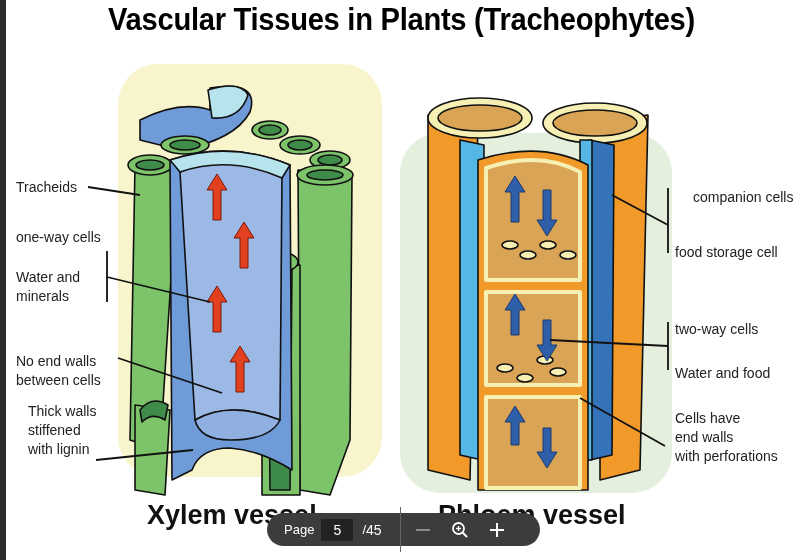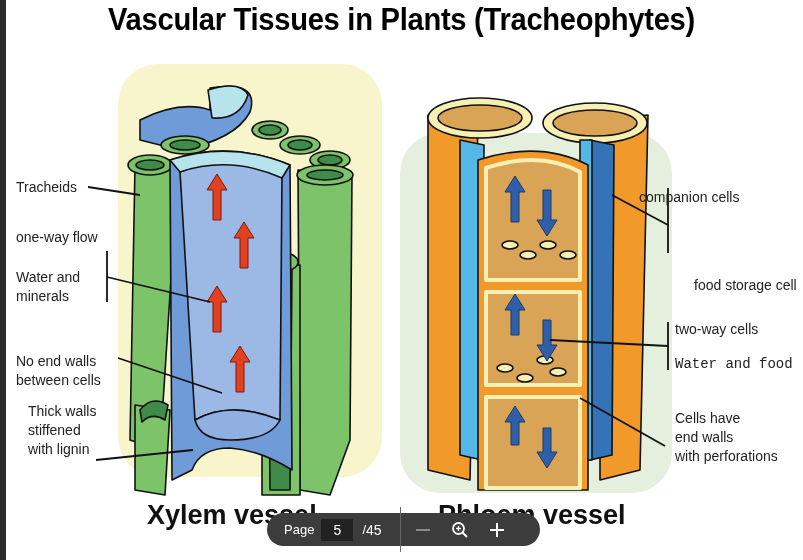--- a/index.html
+++ b/index.html
@@ -122,33 +122,33 @@
     <line x1="96" y1="460" x2="193" y2="450"></line>
     <line x1="668" y1="188" x2="668" y2="253"></line>
     <line x1="668" y1="225" x2="612" y2="195"></line>
     <line x1="668" y1="322" x2="668" y2="370"></line>
     <line x1="668" y1="346" x2="550" y2="340"></line>
     <line x1="665" y1="446" x2="580" y2="398"></line>
   </g>
 </svg>
 
 <div class="label" style="left:16px;top:178px;">Tracheids</div>
-<div class="label" style="left:16px;top:228px;">one-way flow</div>
+<div class="label" style="left:16px;top:228px;">one-way cells</div>
 <div class="label" style="left:16px;top:268px;">Water and
 minerals</div>
 <div class="label" style="left:16px;top:352px;">No end walls
 between cells</div>
 <div class="label" style="left:28px;top:402px;">Thick walls
 stiffened
 with lignin</div>
 
-<div class="label" style="left:639px;top:188px;">companion cells</div>
-<div class="label" style="left:694px;top:243px;margin-top:33px;">food storage cell</div>
+<div class="label" style="left:693px;top:188px;">companion cells</div>
+<div class="label" style="left:675px;top:243px;">food storage cell</div>
 <div class="label" style="left:675px;top:320px;">two-way cells</div>
-<div class="label" style="left:675px;top:355px;font-family:Liberation Mono, monospace;">Water and food</div>
+<div class="label" style="left:675px;top:364px;">Water and food</div>
 <div class="label" style="left:675px;top:409px;">Cells have
 end walls
 with perforations</div>
 
 <div class="vessel-caption" style="left:147px;top:500px;">Xylem vessel</div>
 <div class="vessel-caption" style="left:438px;top:500px;">Phloem vessel</div>
 
 <div class="toolbar">
   <span class="tb-page-label">Page</span>
   <input class="tb-page-input" type="text" value="5" style="">

